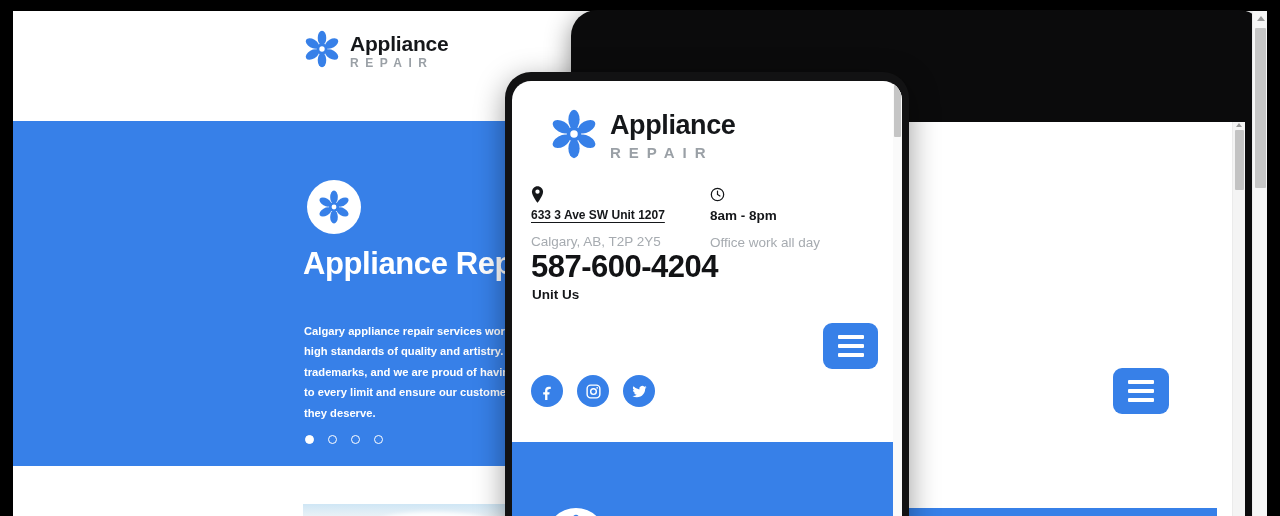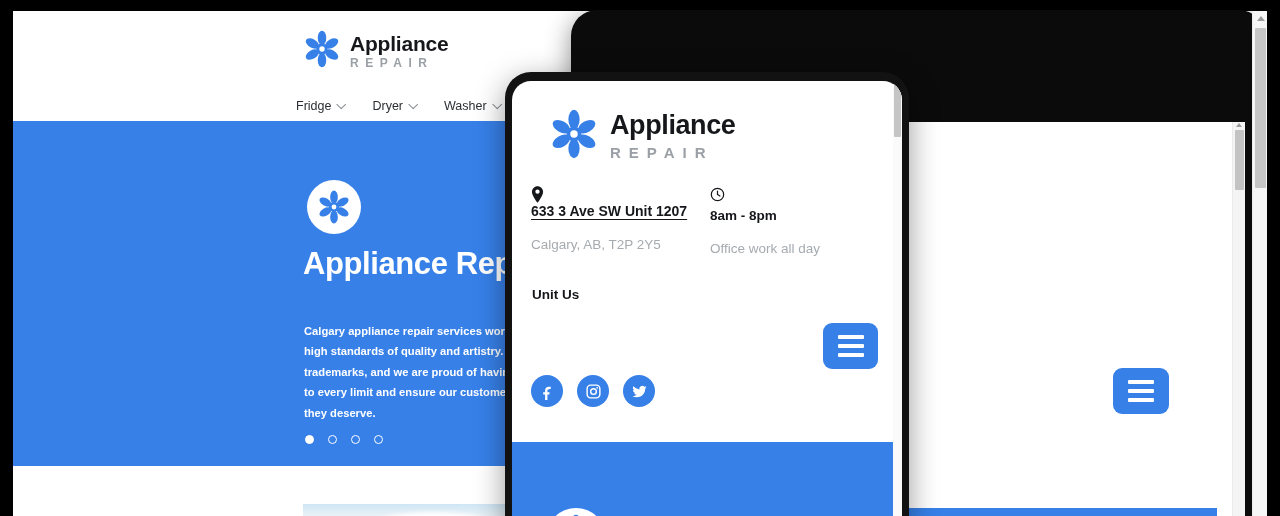--- a/index.html
+++ b/index.html
@@ -229,26 +229,26 @@
 
   .p-info {
     position: absolute; left: 19px; top: 104px;
     width: 360px;
     display: flex;
   }
   .p-col { width: 175px; }
   .p-col.right { margin-left: 4px; }
   .icon-row { height: 18px; display: flex; align-items: center; }
   .p-addr-link {
-    display: block; 
-    font-size: 14px; font-weight: 600; color: #15171a;
+    display: block; margin-top: 5px;
+    font-size: 12px; font-weight: 600; color: #15171a;
     text-decoration: underline; text-underline-offset: 3px;
   }
   .p-addr-sub, .p-hours-sub {
-    display: block; margin-top: 18px;
+    display: block; margin-top: 12px;
     font-size: 13.5px; color: #a6abb0;
   }
   .p-hours-main {
     display: block; margin-top: 5px;
     font-size: 13.5px; font-weight: 700; color: #15171a;
   }
 
   .p-phone-number {
     position: absolute; left: 19px; top: 168px;
     font-size: 31px; font-weight: 700; color: #121315;
@@ -339,38 +339,20 @@
               </g>
               <circle cx="24" cy="24" r="3.4" fill="#ffffff"></circle>
             </svg>
           </span>
           <span class="logo-text">
             <span class="logo-title">Appliance</span>
             <span class="logo-sub">REPAIR</span>
           </span>
         </div>
 
-        <div class="d-nav">
-          <div class="d-nav-item">
-            <span>Fridge</span>
-            <span class="caret"></span>
-          </div>
-          <div class="d-nav-item">
-            <span>Dryer</span>
-            <span class="caret"></span>
-          </div>
-          <div class="d-nav-item">
-            <span>Washer</span>
-            <span class="caret"></span>
-          </div>
-          <div class="d-nav-item">
-            <span>Oven</span>
-            <span class="caret"></span>
-          </div>
-        </div>
       </div>
 
       <div class="d-hero">
         <div class="hero-badge">
           <svg width="34" height="34" viewBox="0 0 48 48">
             <g fill="#3780e8">
               <ellipse cx="24" cy="10" rx="5.4" ry="9.2"></ellipse>
               <ellipse cx="24" cy="38" rx="5.4" ry="9.2"></ellipse>
               <ellipse cx="24" cy="10" rx="5.4" ry="9.2" transform="rotate(60 24 24)"></ellipse>
               <ellipse cx="24" cy="38" rx="5.4" ry="9.2" transform="rotate(60 24 24)"></ellipse>
@@ -468,20 +450,21 @@
               <svg width="15" height="15" viewBox="0 0 16 16">
                 <circle cx="8" cy="8" r="6.6" fill="none" stroke="#15171a" stroke-width="1.3"></circle>
                 <path d="M8 4.3V8l2.6 1.6" stroke="#15171a" stroke-width="1.3" fill="none" stroke-linecap="round"></path>
               </svg>
             </span>
             <span class="p-hours-main">8am - 8pm</span>
             <span class="p-hours-sub">Office work all day</span>
           </div>
         </div>
 
+        <div class="p-phone-number">587-600-4204</div>
         <div class="p-call-label">Unit Us</div>
 
         <div class="p-hamburger">
           <i></i>
           <i></i>
           <i></i>
         </div>
 
         <div class="p-social">
           <span class="social-btn">

